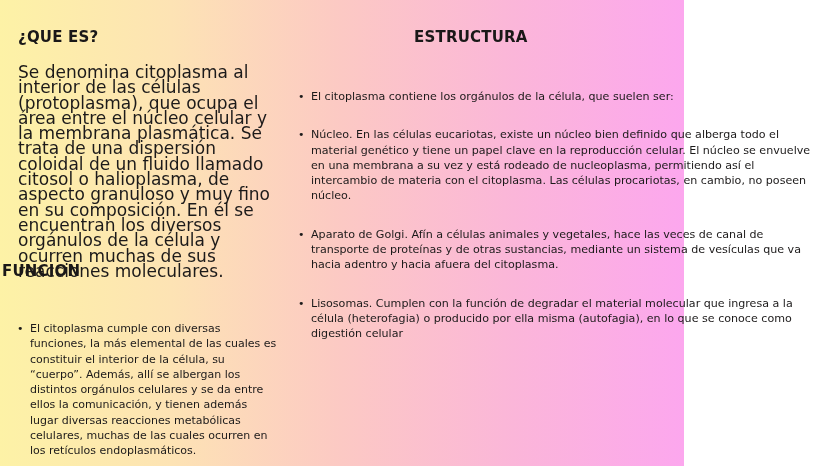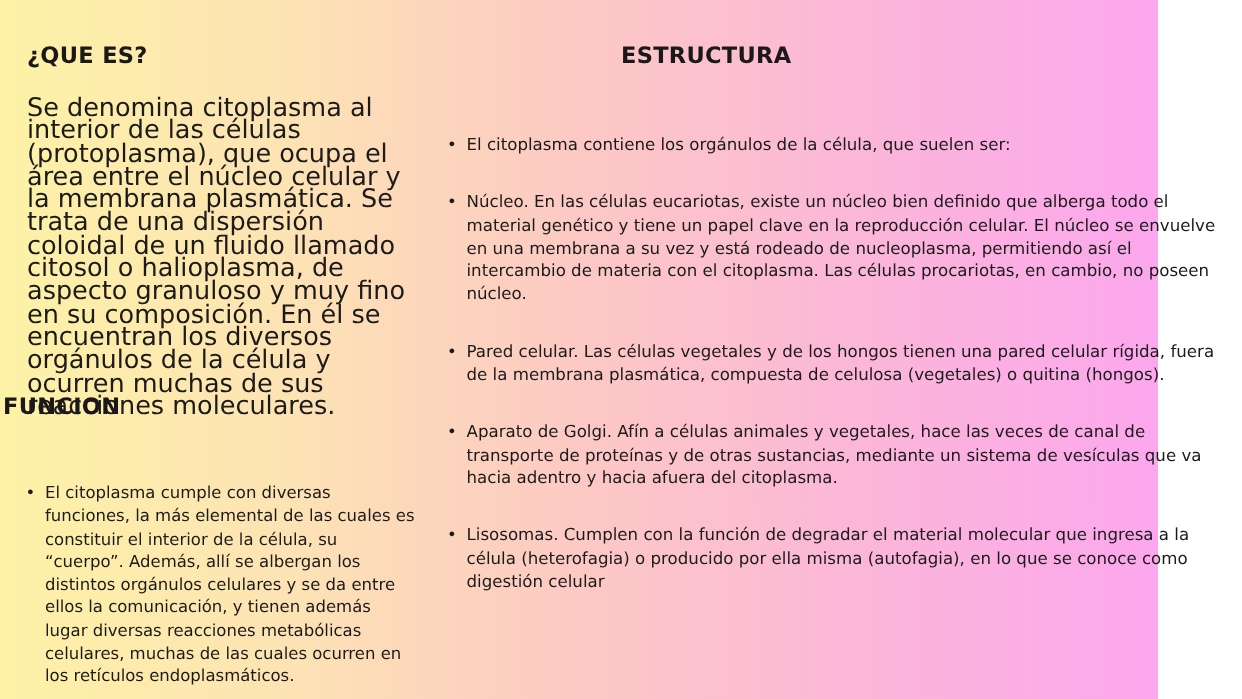--- a/index.html
+++ b/index.html
@@ -2,21 +2,21 @@
 <html><head>
   <meta charset="utf-8">
   <style>
     html, body { margin: 0; padding: 0; }
     body {
       width: 828px; height: 466px; overflow: hidden;
       font-family: "DejaVu Sans", sans-serif;
       color: #1c1a1a;
     }
     .slide {
-      position: relative; width: 772px; height: 466px;
+      position: relative; width: 684px; height: 466px;
       background: linear-gradient(90deg, #fdf2a6 0%, #fde3b4 25%, #fcc9c4 50%, #fbb6d9 75%, #fca7ee 100%);
       text-decoration: underline;
     }
     .heading {
       position: absolute; font-weight: bold; font-size: 15px; letter-spacing: 0.2px;
       color: #1a1818;
     }
     .h-que { left: 18px; top: 28px; }
     .h-funcion { left: 2px; top: 262px; }
     .h-estructura { left: 414px; top: 28px; text-align: right; }
@@ -41,17 +41,16 @@
 
   <div class="heading h-funcion">FUNCION</div>
   <ul class="l-funcion">
     <li>El citoplasma cumple con diversas funciones, la más elemental de las cuales es constituir el interior de la célula, su “cuerpo”. Además, allí se albergan los distintos orgánulos celulares y se da entre ellos la comunicación, y tienen además lugar diversas reacciones metabólicas celulares, muchas de las cuales ocurren en los retículos endoplasmáticos.</li>
   </ul>
 
   <div class="heading h-estructura">ESTRUCTURA</div>
   <ul class="l-estructura">
     <li>El citoplasma contiene los orgánulos de la célula, que suelen ser:</li>
     <li>Núcleo. En las células eucariotas, existe un núcleo bien definido que alberga todo el material genético y tiene un papel clave en la reproducción celular. El núcleo se envuelve en una membrana a su vez y está rodeado de nucleoplasma, permitiendo así el intercambio de materia con el citoplasma. Las células procariotas, en cambio, no poseen núcleo.</li>
-    <li>Pared celular. Las células vegetales y de los hongos tienen una pared celular rígida, fuera de la membrana plasmática, compuesta de celulosa (vegetales) o quitina (hongos).</li>
     <li>Aparato de Golgi. Afín a células animales y vegetales, hace las veces de canal de transporte de proteínas y de otras sustancias, mediante un sistema de vesículas que va hacia adentro y hacia afuera del citoplasma.</li>
     <li>Lisosomas. Cumplen con la función de degradar el material molecular que ingresa a la célula (heterofagia) o producido por ella misma (autofagia), en lo que se conoce como digestión celular</li>
   </ul>
 </div>
 
 </body></html>

